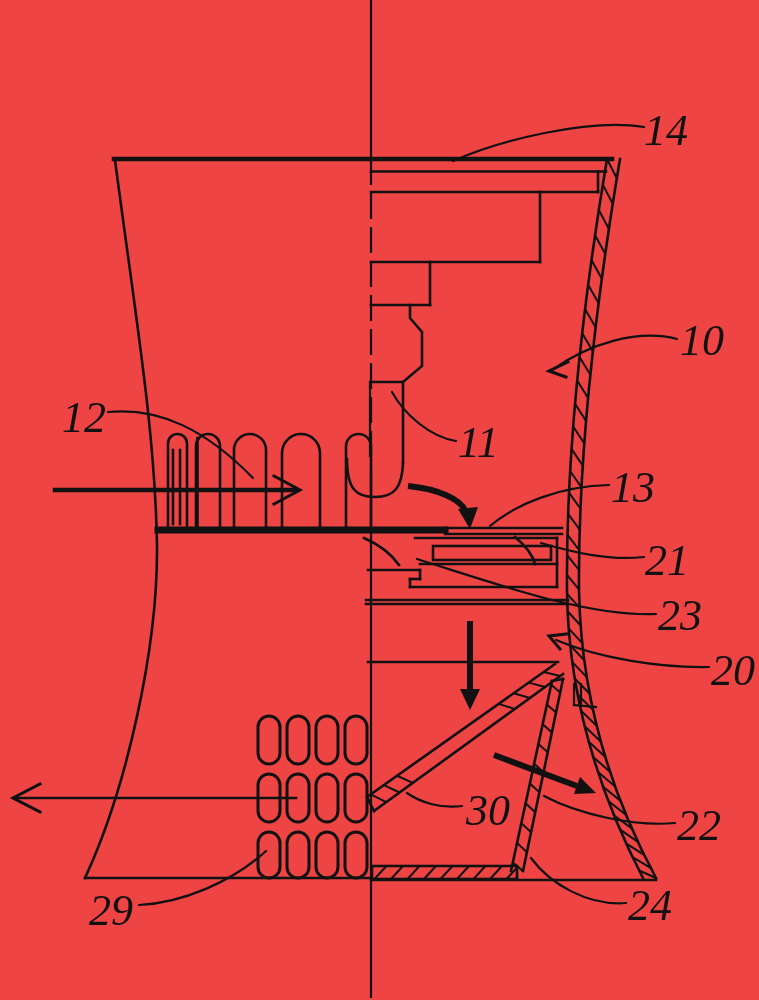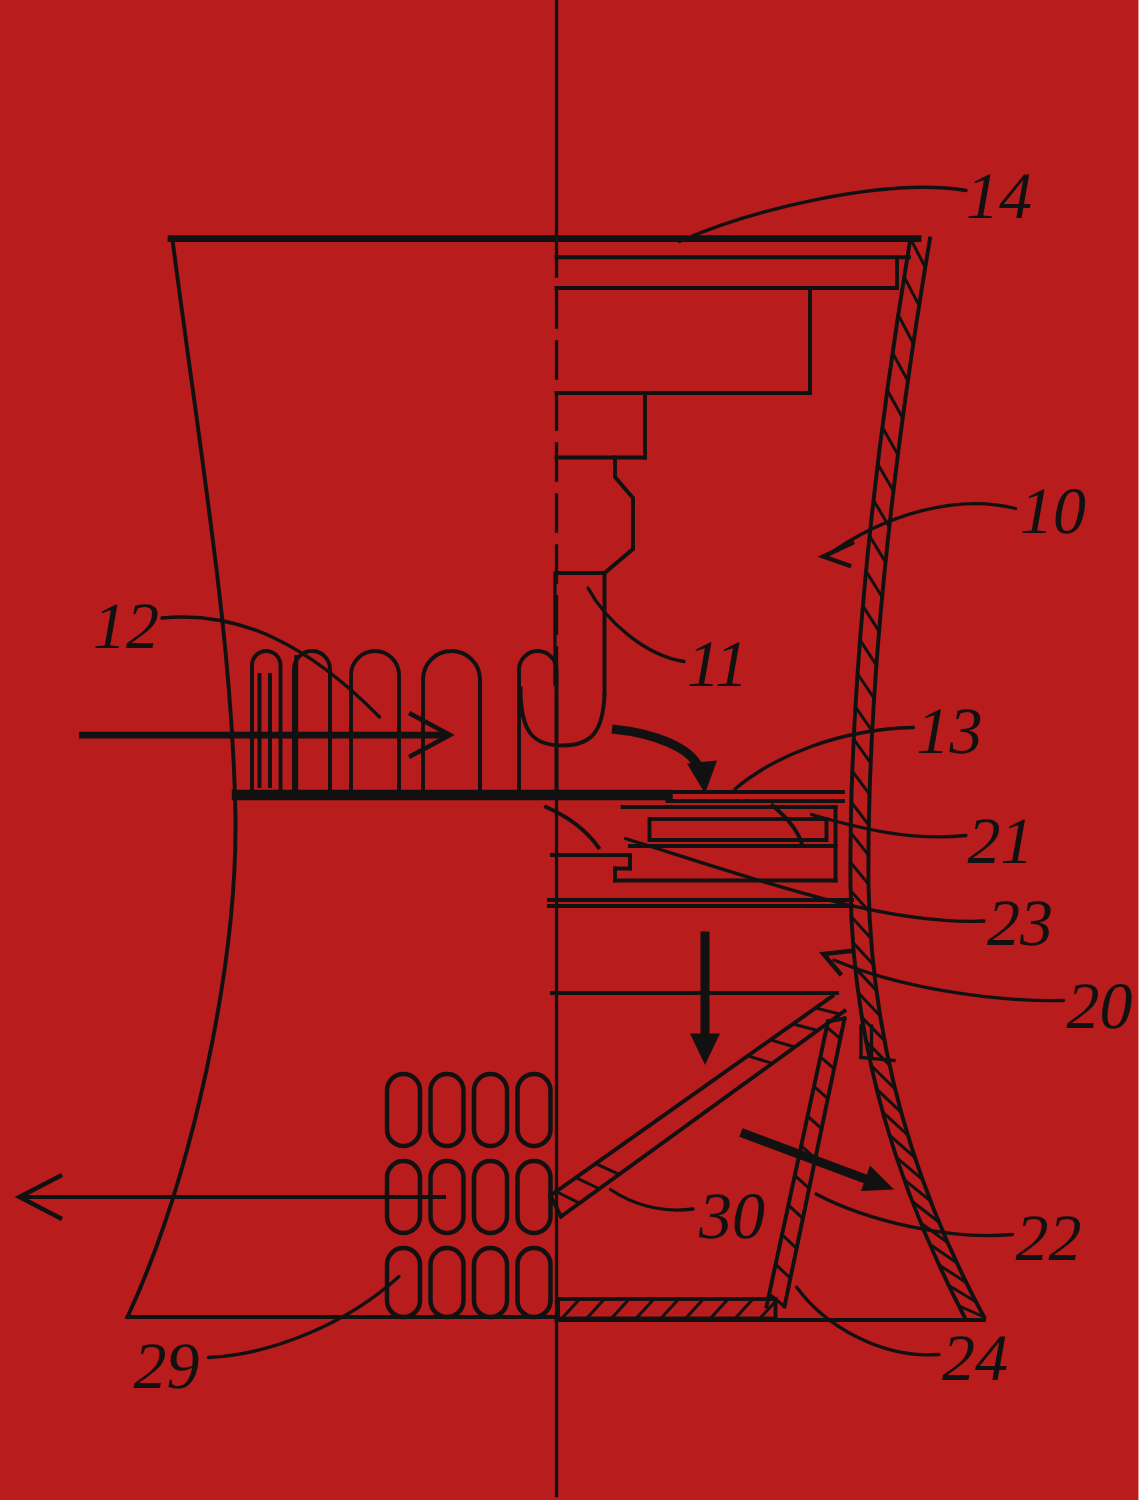--- a/index.html
+++ b/index.html
@@ -1,16 +1,16 @@
 <!DOCTYPE html>
 <html><head>
 <meta charset="utf-8">
 <style>
   html,body{margin:0;padding:0;background:#ffffff;}
-  #stage{position:relative;width:759px;height:1000px;background:#b91c1c;overflow:hidden;}
+  #stage{position:relative;width:759px;height:1000px;background:#ef4444;overflow:hidden;}
   svg{position:absolute;left:0;top:0;}
   .stroke{fill:none;stroke:#111111;stroke-width:2.6;stroke-linecap:square;}
   .thin{stroke-width:2.2;}
   .thick{stroke-width:4.5;}
   .bar{stroke-width:7;}
   .leader{fill:none;stroke:#111111;stroke-width:2.2;stroke-linecap:round;}
   .flow{fill:none;stroke:#111111;stroke-width:6;stroke-linecap:butt;}
   .flowhead{fill:#111111;stroke:none;}
   .openhead{fill:none;stroke:#111111;stroke-width:3;stroke-linecap:square;}
   .ref-num{font-family:"Liberation Serif","DejaVu Serif",serif;font-style:italic;

